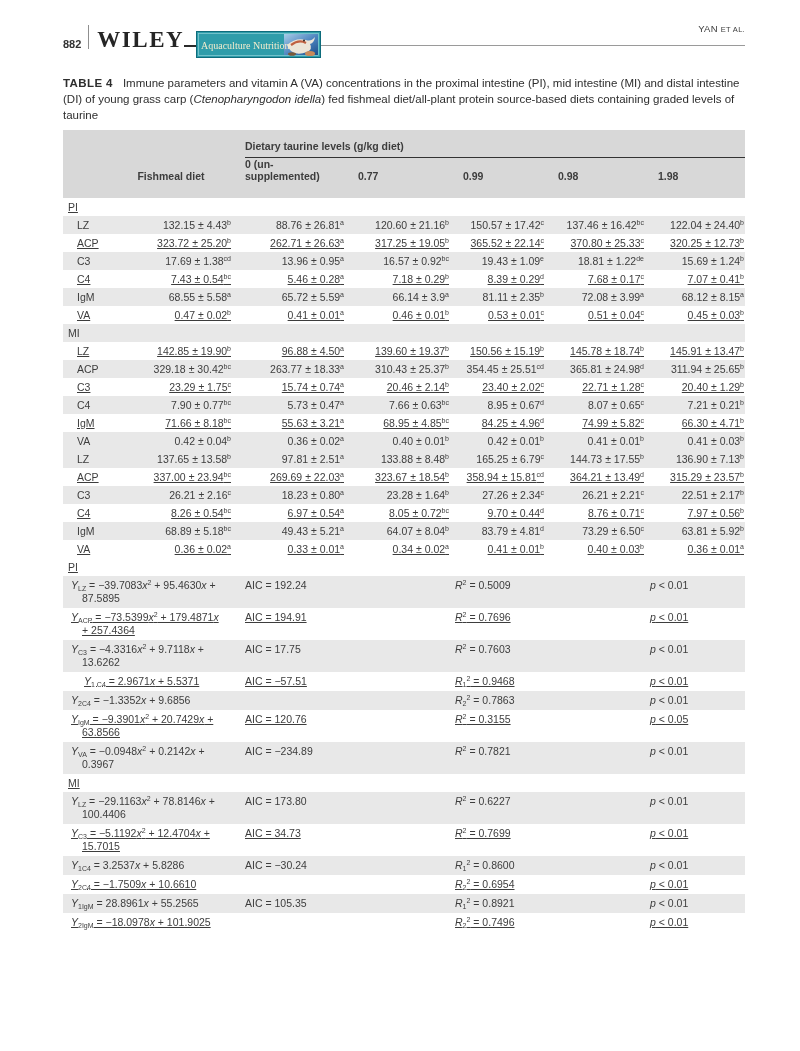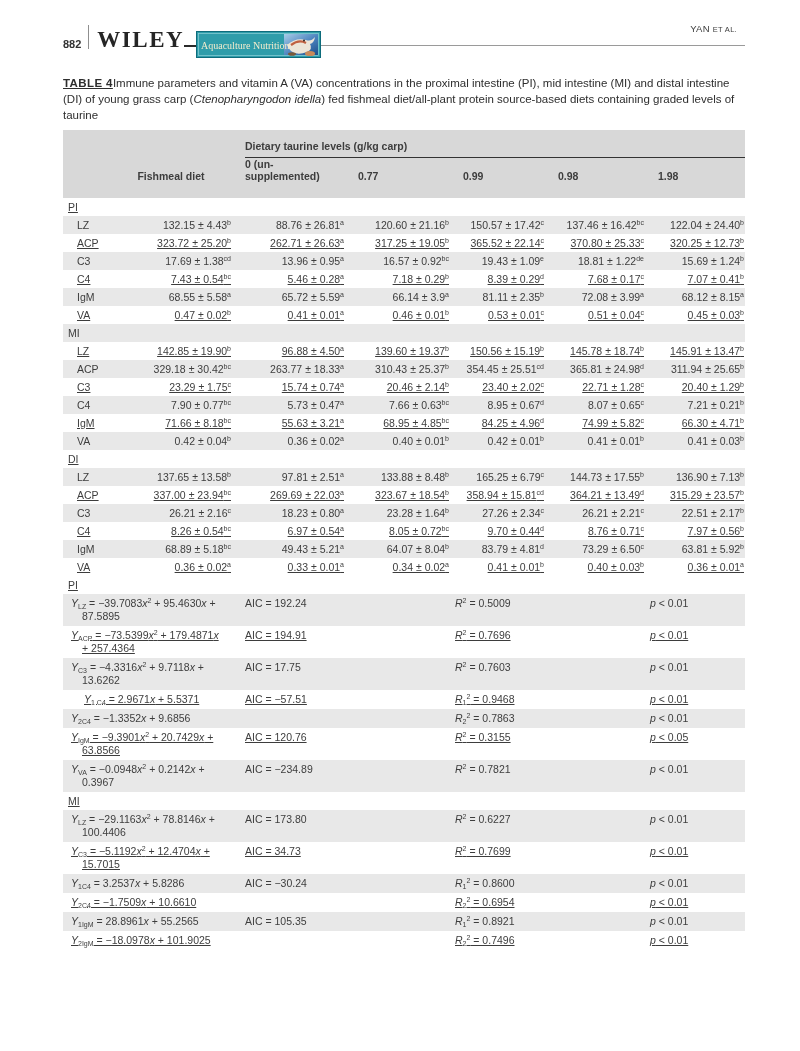--- a/index.html
+++ b/index.html
@@ -9,27 +9,27 @@
 
   
   .header-bar { display:flex; align-items:flex-start; height:46px; position:relative; }
   .pageno { font-size:11px; font-weight:bold; color:#333; margin-top:18px; }
   .vrule { width:1px; height:24px; background:#8f8f8f; margin:5px 8px 0 7px; }
   .wiley { font-family:Liberation Serif, serif; font-size:23px; font-weight:bold;
     letter-spacing:1.5px; color:#252525; margin-top:8px; line-height:1; }
   .dash { width:12px; height:2px; background:#2a2a2a; margin-top:25px; }
   .banner { margin-top:11px; flex:0 0 auto; }
   .hline { flex:1 1 auto; height:1px; background:#9a9a9a; margin-top:25px; }
-  .running-head { position:absolute; top:3px; right:8px; font-size:9.5px; color:#3c3c3c;
+  .running-head { position:absolute; top:3px; right:0; font-size:9.5px; color:#3c3c3c;
     letter-spacing:0.3px; text-transform:uppercase; }
   .running-head .etal { font-size:7.5px; }
 
   
   .caption { margin-top:9px; font-size:11.5px; line-height:16px; color:#2e2e2e; }
-  .caption b { letter-spacing:0.4px;text-decoration:underline; }
+  .caption b { margin-right:10px; letter-spacing:0.4px; }
 
   
   table { border-collapse:collapse; table-layout:fixed; width:682px; margin-top:7px;
     font-size:10.5px; color:#3d3d3d; }
   thead th { background:#d8d8d8; font-weight:bold; text-align:left; }
   .grp-spacer { height:28px; }
   .grp { vertical-align:bottom; padding:6px 0 0 13px; }
   .grp .grp-inner { border-bottom:1px solid #333; padding:0 0 5px 0; }
   .colrow th { height:26px; padding-bottom:16px; vertical-align:bottom; }
   .colrow .c1 { text-align:center; }
@@ -99,21 +99,21 @@
         <col style="width:113px">
       <col style="width:105px">
         <col style="width:95px">
         <col style="width:100px">
         <col style="width:100px">
     </colgroup>
     <thead>
       <tr class="grp-spacer">
         <th colspan="2"></th>
         <th colspan="5" class="grp">
-          <div class="grp-inner">Dietary taurine levels (g/kg carp)</div>
+          <div class="grp-inner">Dietary taurine levels (g/kg diet)</div>
         </th>
       </tr>
       <tr class="colrow">
         <th class="c0"></th>
         <th class="c1">Fishmeal diet</th>
         <th class="cnum">0 (un-supplemented)</th>
         <th class="cnum">0.77</th>
         <th class="cnum">0.99</th>
         <th class="cnum">0.98</th>
         <th class="cnum">1.98</th>
@@ -227,23 +227,20 @@
         </tr>
         <tr class="g">
           <td class="lbl">VA</td>
           <td class="val">0.42 ± 0.04<sup>b</sup></td>
           <td class="val">0.36 ± 0.02<sup>a</sup></td>
           <td class="val">0.40 ± 0.01<sup>b</sup></td>
           <td class="val">0.42 ± 0.01<sup>b</sup></td>
           <td class="val">0.41 ± 0.01<sup>b</sup></td>
           <td class="val">0.41 ± 0.03<sup>b</sup></td>
         </tr>
-        <tr class="w">
-          <td class="sec" colspan="7">DI</td>
-        </tr>
         <tr class="g">
           <td class="lbl">LZ</td>
           <td class="val">137.65 ± 13.58<sup>b</sup></td>
           <td class="val">97.81 ± 2.51<sup>a</sup></td>
           <td class="val">133.88 ± 8.48<sup>b</sup></td>
           <td class="val">165.25 ± 6.79<sup>c</sup></td>
           <td class="val">144.73 ± 17.55<sup>b</sup></td>
           <td class="val">136.90 ± 7.13<sup>b</sup></td>
         </tr>
         <tr class="w">

